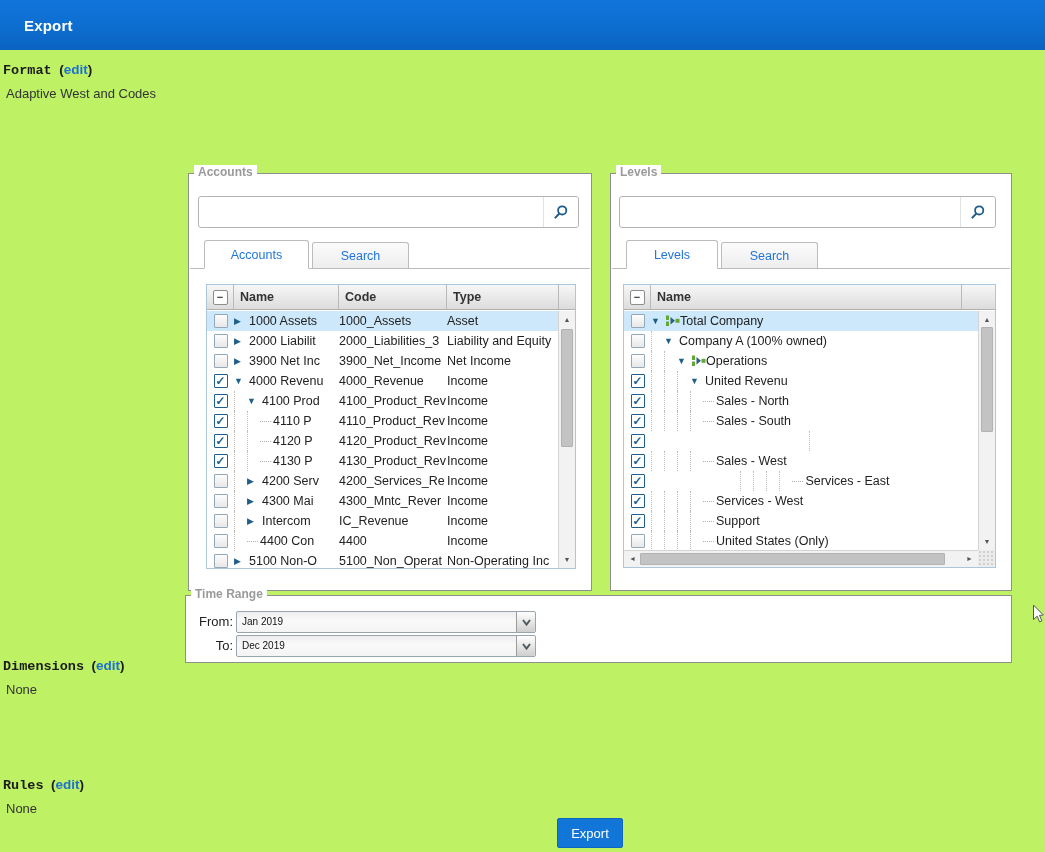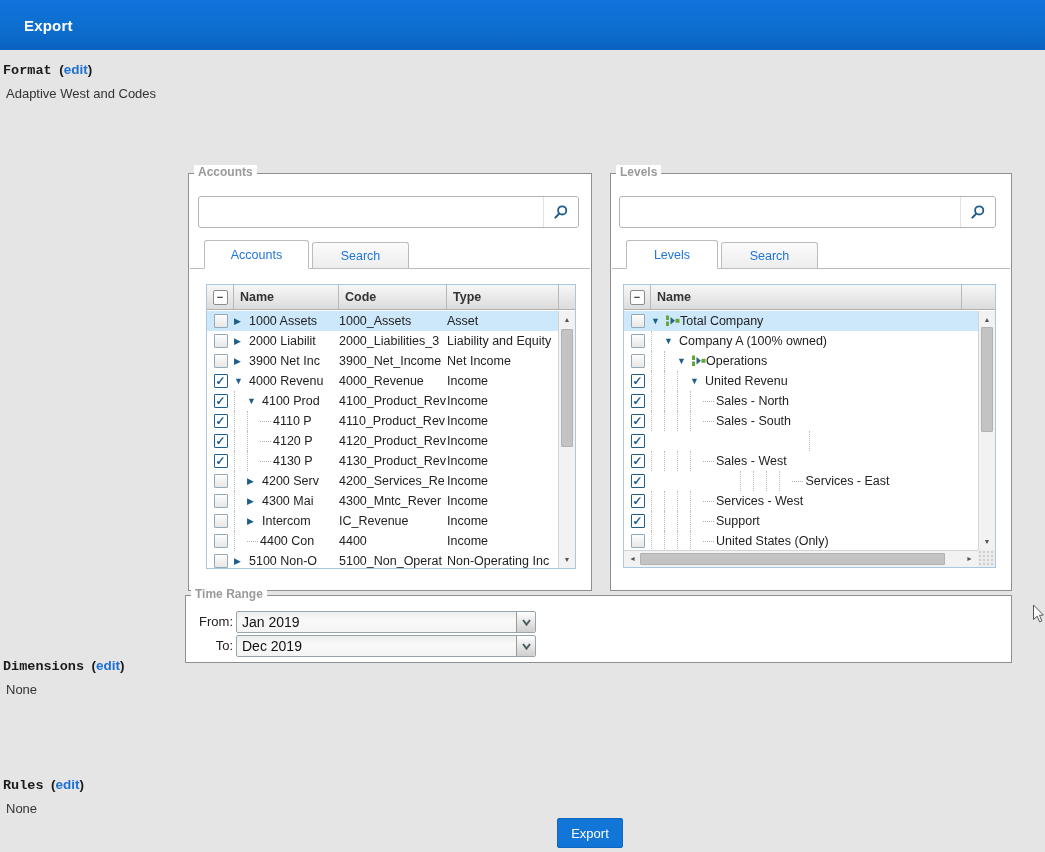--- a/index.html
+++ b/index.html
@@ -1,18 +1,18 @@
 <!DOCTYPE html>
 <html><head>
 <meta charset="utf-8">
 <style>
   * { box-sizing: border-box; margin: 0; padding: 0; }
   html,body { background:#fff; }
   body { font-family: "Liberation Sans", sans-serif; }
-  .page { position:relative; width:1045px; height:852px; background:#e5e5e5; overflow:hidden; }
+  .page { position:relative; width:1045px; height:852px; background:#bef264; overflow:hidden; }
 
   
   .tophdr { position:absolute; left:0; top:0; width:1045px; height:50px;
             background:linear-gradient(180deg,#1174dc 0%,#0d6ecf 55%,#0a62c0 100%);
             display:flex; align-items:center; }
   .tophdr .ttl { color:#fff; font-size:15px; font-weight:bold; margin-left:24px; letter-spacing:.2px; }
 
   
   .sect { position:absolute; font-size:13.5px; color:#1b1b1b; }
   .sect .h { font-weight:bold; color:#1b1b1b;font-family:Liberation Mono, monospace; }
@@ -76,21 +76,21 @@
                   text-align:center; line-height:16px; cursor:pointer; }
   .hscroll .arr.lf { left:1px; } .hscroll .arr.rt { right:1px; }
   .hthumb { position:absolute; top:2px; bottom:2px; background:#c3c3c3; border:1px solid #b2b2b2; border-radius:1px; cursor:pointer; }
   .scorner { position:absolute; right:0; bottom:0; width:17px; height:17px; background:#ececec;
              background-image:radial-gradient(#cfcfcf 1px, transparent 1px); background-size:4px 4px; }
 
   
   .trlabel { position:absolute; font-size:13px; color:#222; text-align:right; width:40px; }
   .tselect { position:absolute; width:300px; height:22px; border:1px solid #98a5ad;
              background:linear-gradient(#ededed 0%,#f9f9f9 40%,#f4f4f4 100%); border-radius:2px; cursor:pointer; }
-  .tselect .selval { position:absolute; left:5px; top:0; line-height:20px; font-size:14px; color:#111; }
+  .tselect .selval { position:absolute; left:5px; top:0; line-height:20px; font-size:10px; color:#111; }
   .tselect .selbtn { position:absolute; right:0; top:0; width:19px; height:100%; border-left:1px solid #9b9b9b;
                      background:linear-gradient(#fefefe,#cfcfcf); display:flex; align-items:center; justify-content:center; border-radius:0 2px 2px 0; }
 
   
   .export-btn { position:absolute; left:557px; top:818px; width:66px; height:30px; background:#1176d8;
                 border:1px solid #0f66c0; color:#fff; font-size:13px; font-family:inherit; border-radius:2px; cursor:pointer; }
 
   .cursor { position:absolute; left:1032px; top:604px; }
 </style>
 </head>

